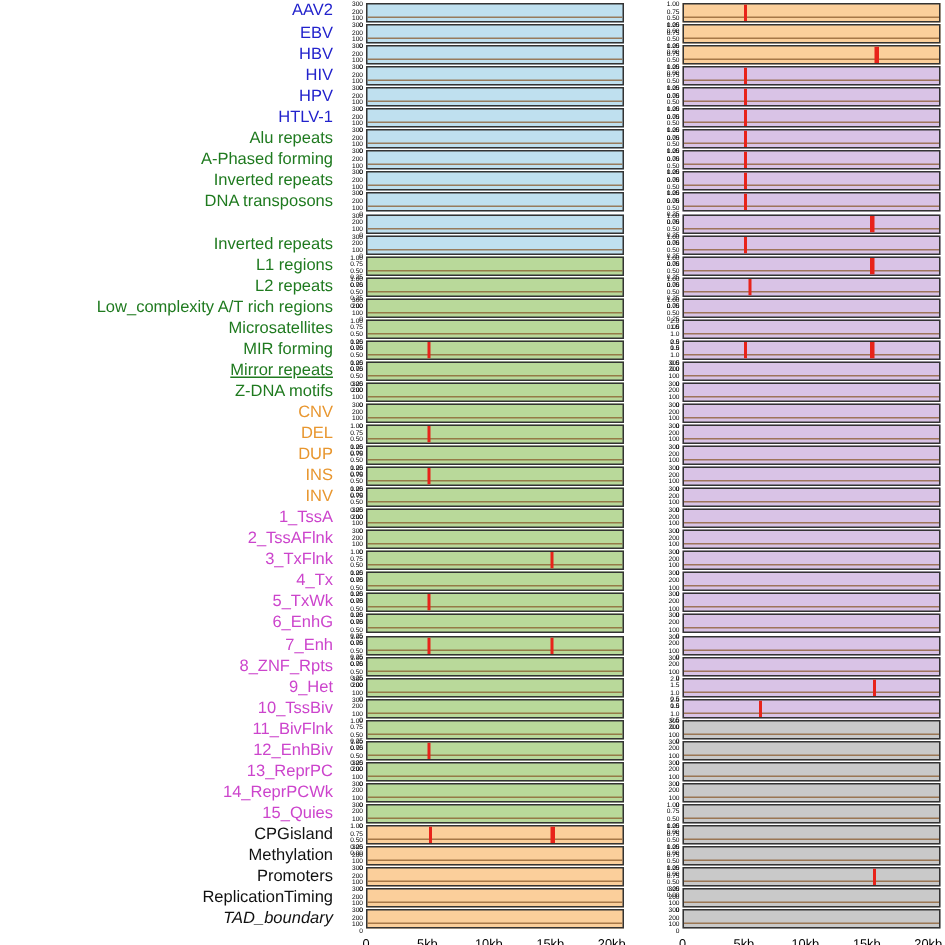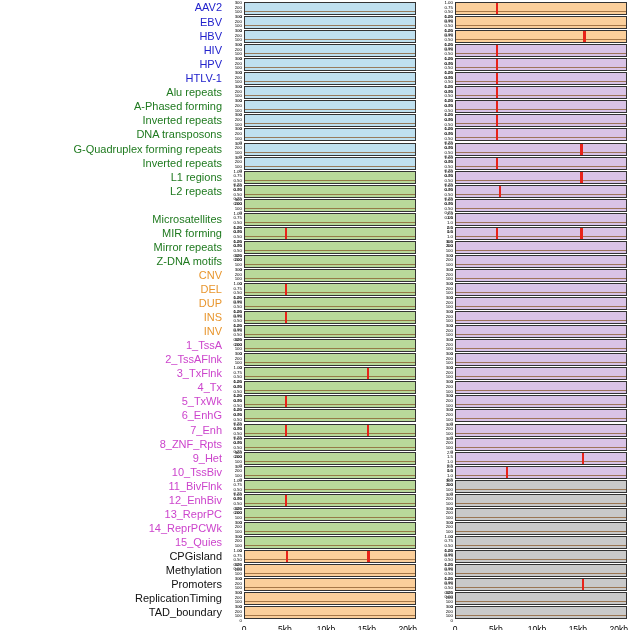--- a/index.html
+++ b/index.html
@@ -68,27 +68,27 @@
       <div class="lbl" style="top: 2px; color: rgb(34, 34, 204);">AAV2</div>
       <div class="lbl" style="top: 17.05px; color: rgb(34, 34, 204);">EBV</div>
       <div class="lbl" style="top: 31.1px; color: rgb(34, 34, 204);">HBV</div>
       <div class="lbl" style="top: 45.15px; color: rgb(34, 34, 204);">HIV</div>
       <div class="lbl" style="top: 59.2px; color: rgb(34, 34, 204);">HPV</div>
       <div class="lbl" style="top: 73.25px; color: rgb(34, 34, 204);">HTLV-1</div>
       <div class="lbl" style="top: 87.3px; color: rgb(31, 122, 31);">Alu repeats</div>
       <div class="lbl" style="top: 101.35px; color: rgb(31, 122, 31);">A-Phased forming</div>
       <div class="lbl" style="top: 115.4px; color: rgb(31, 122, 31);">Inverted repeats</div>
       <div class="lbl" style="top: 129.45px; color: rgb(31, 122, 31);">DNA transposons</div>
-      <div class="lbl" style="top: 143.5px; color: rgb(31, 122, 31);">G-Quadruplex forming repeats</div>
       <div class="lbl" style="top: 157.55px; color: rgb(31, 122, 31);">Inverted repeats</div>
       <div class="lbl" style="top: 171.6px; color: rgb(31, 122, 31);">L1 regions</div>
       <div class="lbl" style="top: 185.65px; color: rgb(31, 122, 31);">L2 repeats</div>
+      <div class="lbl" style="top: 199.7px; color: rgb(31, 122, 31);">Low_complexity A/T rich regions</div>
       <div class="lbl" style="top: 213.75px; color: rgb(31, 122, 31);">Microsatellites</div>
       <div class="lbl" style="top: 227.8px; color: rgb(31, 122, 31);">MIR forming</div>
-      <div class="lbl" style="top: 241.85px; color: rgb(31, 122, 31);">Mirror repeats</div>
+      <div class="lbl" style="top: 241.85px; color: rgb(31, 122, 31); text-decoration: underline;">Mirror repeats</div>
       <div class="lbl" style="top: 255.9px; color: rgb(31, 122, 31);">Z-DNA motifs</div>
       <div class="lbl" style="top: 269.95px; color: rgb(232, 150, 46);">CNV</div>
       <div class="lbl" style="top: 284px; color: rgb(232, 150, 46);">DEL</div>
       <div class="lbl" style="top: 298.05px; color: rgb(232, 150, 46);">DUP</div>
       <div class="lbl" style="top: 312.1px; color: rgb(232, 150, 46);">INS</div>
       <div class="lbl" style="top: 326.15px; color: rgb(232, 150, 46);">INV</div>
       <div class="lbl" style="top: 340.2px; color: rgb(204, 68, 204);">1_TssA</div>
       <div class="lbl" style="top: 354.25px; color: rgb(204, 68, 204);">2_TssAFlnk</div>
       <div class="lbl" style="top: 368.3px; color: rgb(204, 68, 204);">3_TxFlnk</div>
       <div class="lbl" style="top: 382.35px; color: rgb(204, 68, 204);">4_Tx</div>
@@ -100,21 +100,21 @@
       <div class="lbl" style="top: 466.65px; color: rgb(204, 68, 204);">10_TssBiv</div>
       <div class="lbl" style="top: 480.7px; color: rgb(204, 68, 204);">11_BivFlnk</div>
       <div class="lbl" style="top: 494.75px; color: rgb(204, 68, 204);">12_EnhBiv</div>
       <div class="lbl" style="top: 508.8px; color: rgb(204, 68, 204);">13_ReprPC</div>
       <div class="lbl" style="top: 522.85px; color: rgb(204, 68, 204);">14_ReprPCWk</div>
       <div class="lbl" style="top: 536.9px; color: rgb(204, 68, 204);">15_Quies</div>
       <div class="lbl" style="top: 550.95px; color: rgb(17, 17, 17);">CPGisland</div>
       <div class="lbl" style="top: 565px; color: rgb(17, 17, 17);">Methylation</div>
       <div class="lbl" style="top: 579.05px; color: rgb(17, 17, 17);">Promoters</div>
       <div class="lbl" style="top: 593.1px; color: rgb(17, 17, 17);">ReplicationTiming</div>
-      <div class="lbl" style="top: 607.15px; color: rgb(17, 17, 17);">TAD_boundary</div>
+      <div class="lbl" style="top: 607.15px; color: rgb(17, 17, 17); font-style: italic;">TAD_boundary</div>
     </div>
   <div class="panel" id="panel-left" style="left: 0px; width: 630px; height: 620px;">
       <div class="track" style="left: 244px; top: 2px; width: 172px; height: 13px; background: rgb(191, 224, 239);">
         <div class="hline" style="top: 8.06px;"></div>
       </div>
       <div class="axisticks" style="left: 222px; top: 1px; width: 20px;">
         <div>300</div>
         <div>200</div>
         <div>100</div>
         <div>0</div>

